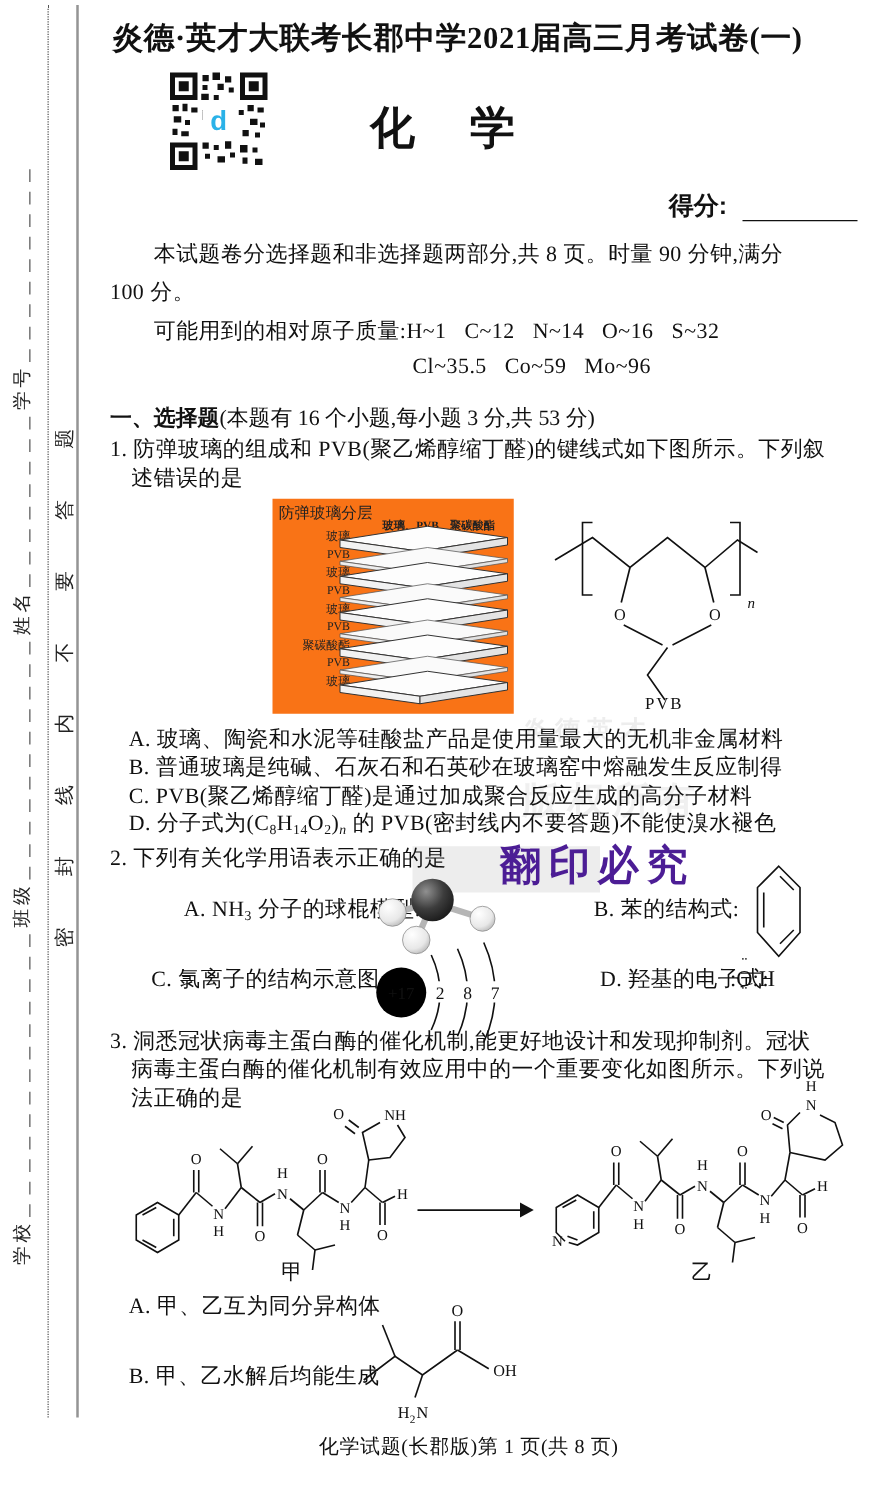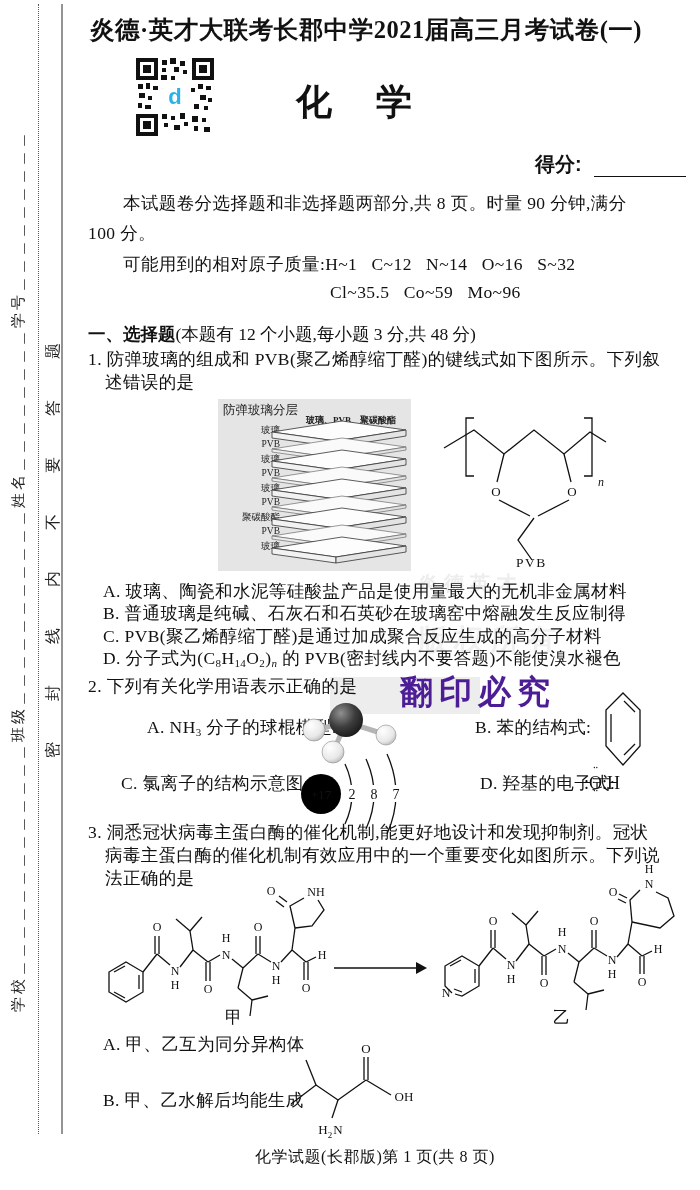--- a/index.html
+++ b/index.html
@@ -9,21 +9,21 @@
   .sans{font-family:"Liberation Sans","DejaVu Sans",sans-serif;}
   .pre{white-space:pre;}
   sub{font-size:11px;vertical-align:-3px;line-height:0;}
   svg{overflow:visible;}
   .chem line,.chem polyline,.chem path,.chem polygon{stroke:#111;stroke-width:1.3;fill:none;}
   .chem text{stroke:none;fill:#111;font-family:"Liberation Serif","DejaVu Serif",serif;}
   
   .rot{transform-origin:0 0;transform:rotate(-90deg);position:absolute;}
   .vline{position:absolute;top:4px;height:1130px;}
   
-  #glassbox{background:#e5e5e5;font-family:Liberation Serif, serif;}
+  #glassbox{background:#f97316;font-family:Liberation Serif, serif;}
   .layerlabel{position:absolute;width:54px;text-align:right;font-size:9.5px;color:#222;line-height:12px;}
   .wm{position:absolute;font-weight:bold;letter-spacing:6px;}
   .optline{height:22.4px;line-height:22.4px;font-size:17.5px;letter-spacing:0.4px;}
   .body17{font-size:17.5px;letter-spacing:0.4px;line-height:23px;}
 </style>
 </head>
 <body>
 
 <div class="abs wm" style="left:418px;top:570px;font-size:20px;color:#ededed;">炎德英才</div>
 <div class="abs wm" style="left:418px;top:620px;font-size:30px;color:#f0f0f0;">版权所有</div>
@@ -99,21 +99,21 @@
 
 <div class="abs sans" style="left:535px;top:151px;font-size:20px;font-weight:bold;">得分:</div>
 <div class="abs" style="left:594px;top:154px;width:92px;height:22px;border-bottom:1.5px solid #111;"></div>
 
 <div class="abs body17" style="left:123px;top:192px;">本试题卷分选择题和非选择题两部分,共 8 页。时量 90 分钟,满分</div>
 <div class="abs body17" style="left:88px;top:222px;">100 分。</div>
 <div class="abs body17 pre" style="left:123px;top:253px;">可能用到的相对原子质量:H~1   C~12   N~14   O~16   S~32</div>
 <div class="abs body17 pre" style="left:330px;top:281px;">Cl~35.5   Co~59   Mo~96</div>
 
 <div class="abs" style="left:88px;top:322px;font-size:17.5px;">
-  <span class="sans" style="font-weight:bold;">一、选择题</span><span>(本题有 12 个小题,每小题 3 分,共 48 分)</span>
+  <span class="sans" style="font-weight:bold;">一、选择题</span><span>(本题有 16 个小题,每小题 3 分,共 53 分)</span>
 </div>
 
 <div class="abs body17" style="left:88px;top:348px;">1. 防弹玻璃的组成和 PVB(聚乙烯醇缩丁醛)的键线式如下图所示。下列叙</div>
 <div class="abs body17" style="left:105px;top:371px;">述错误的是</div>
 
 <div class="abs" id="glassbox" style="left:218px;top:399px;width:193px;height:172px;">
   <div class="abs" style="left:5px;top:3px;font-size:12.5px;color:#222;">防弹玻璃分层</div>
   <div class="abs" style="left:88px;top:15px;font-size:9px;font-weight:bold;color:#222;">玻璃、PVB、聚碳酸酯</div>
   <div class="layerlabel" style="left:8px;top:25px;">玻璃</div>
   <div class="layerlabel" style="left:8px;top:39px;">PVB</div>

